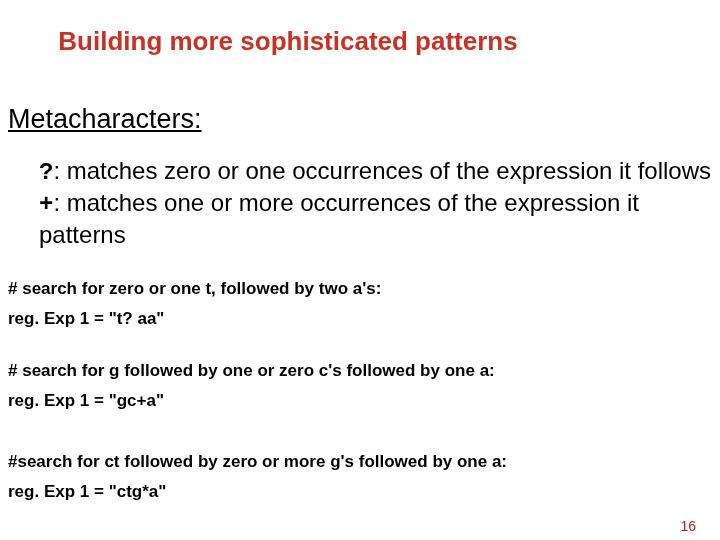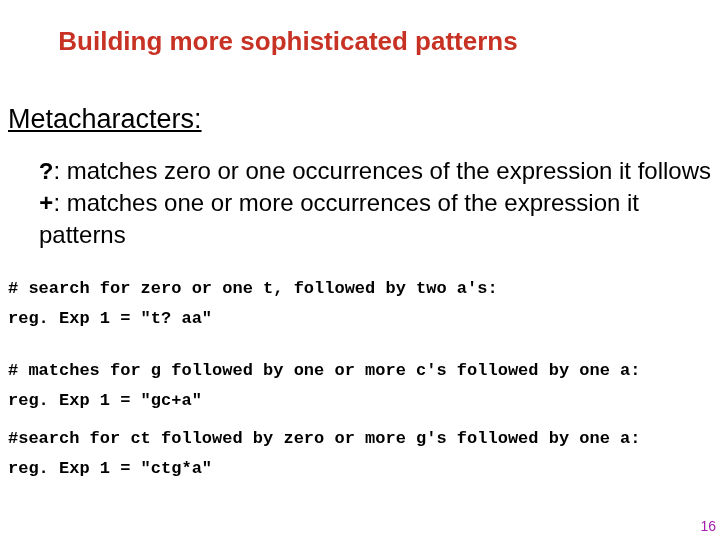--- a/index.html
+++ b/index.html
@@ -45,34 +45,34 @@
     line-height: 30px;
     margin-left: 27px;
   }
   .metalist .sym {
     font-family: "Courier New", Courier, monospace;
     font-weight: bold;
   }
   .codeblock {
     position: absolute;
     left: 8px;
-    font-family: Liberation Mono, monospace;
+    font-family: Liberation Sans, sans-serif;
     font-weight: bold;
     font-size: 17px;
     line-height: 30px;
   }
   .cb1 { top: 274px; }
   .cb2 { top: 356px; }
-  .cb3 { top: 424px; }
+  .cb3 { top: 447px; }
   .slidenum {
     position: absolute;
-    right: 4px;
+    right: 24px;
     bottom: 6px;
     font-size: 14px;
-    color: #a21caf;
+    color: #b91c1c;
   }
 </style>
 </head>
 <body>
 
 <div class="slide">
 
   <div class="title">Building more sophisticated patterns</div>
 
   <div class="subhead">Metacharacters:</div>
@@ -85,21 +85,21 @@
       <span class="sym">+</span><span>: matches one or more occurrences of the expression it patterns</span>
     </div>
   </div>
 
   <div class="codeblock cb1">
     <div># search for zero or one t, followed by two a's:</div>
     <div>reg. Exp 1 = "t? aa"</div>
   </div>
 
   <div class="codeblock cb2">
-    <div># matches for g followed by one or more c's followed by one a:</div>
+    <div># search for g followed by one or zero c's followed by one a:</div>
     <div>reg. Exp 1 = "gc+a"</div>
   </div>
 
   <div class="codeblock cb3">
     <div>#search for ct followed by zero or more g's followed by one a:</div>
     <div>reg. Exp 1 = "ctg*a"</div>
   </div>
 
   <div class="slidenum">16</div>
 

